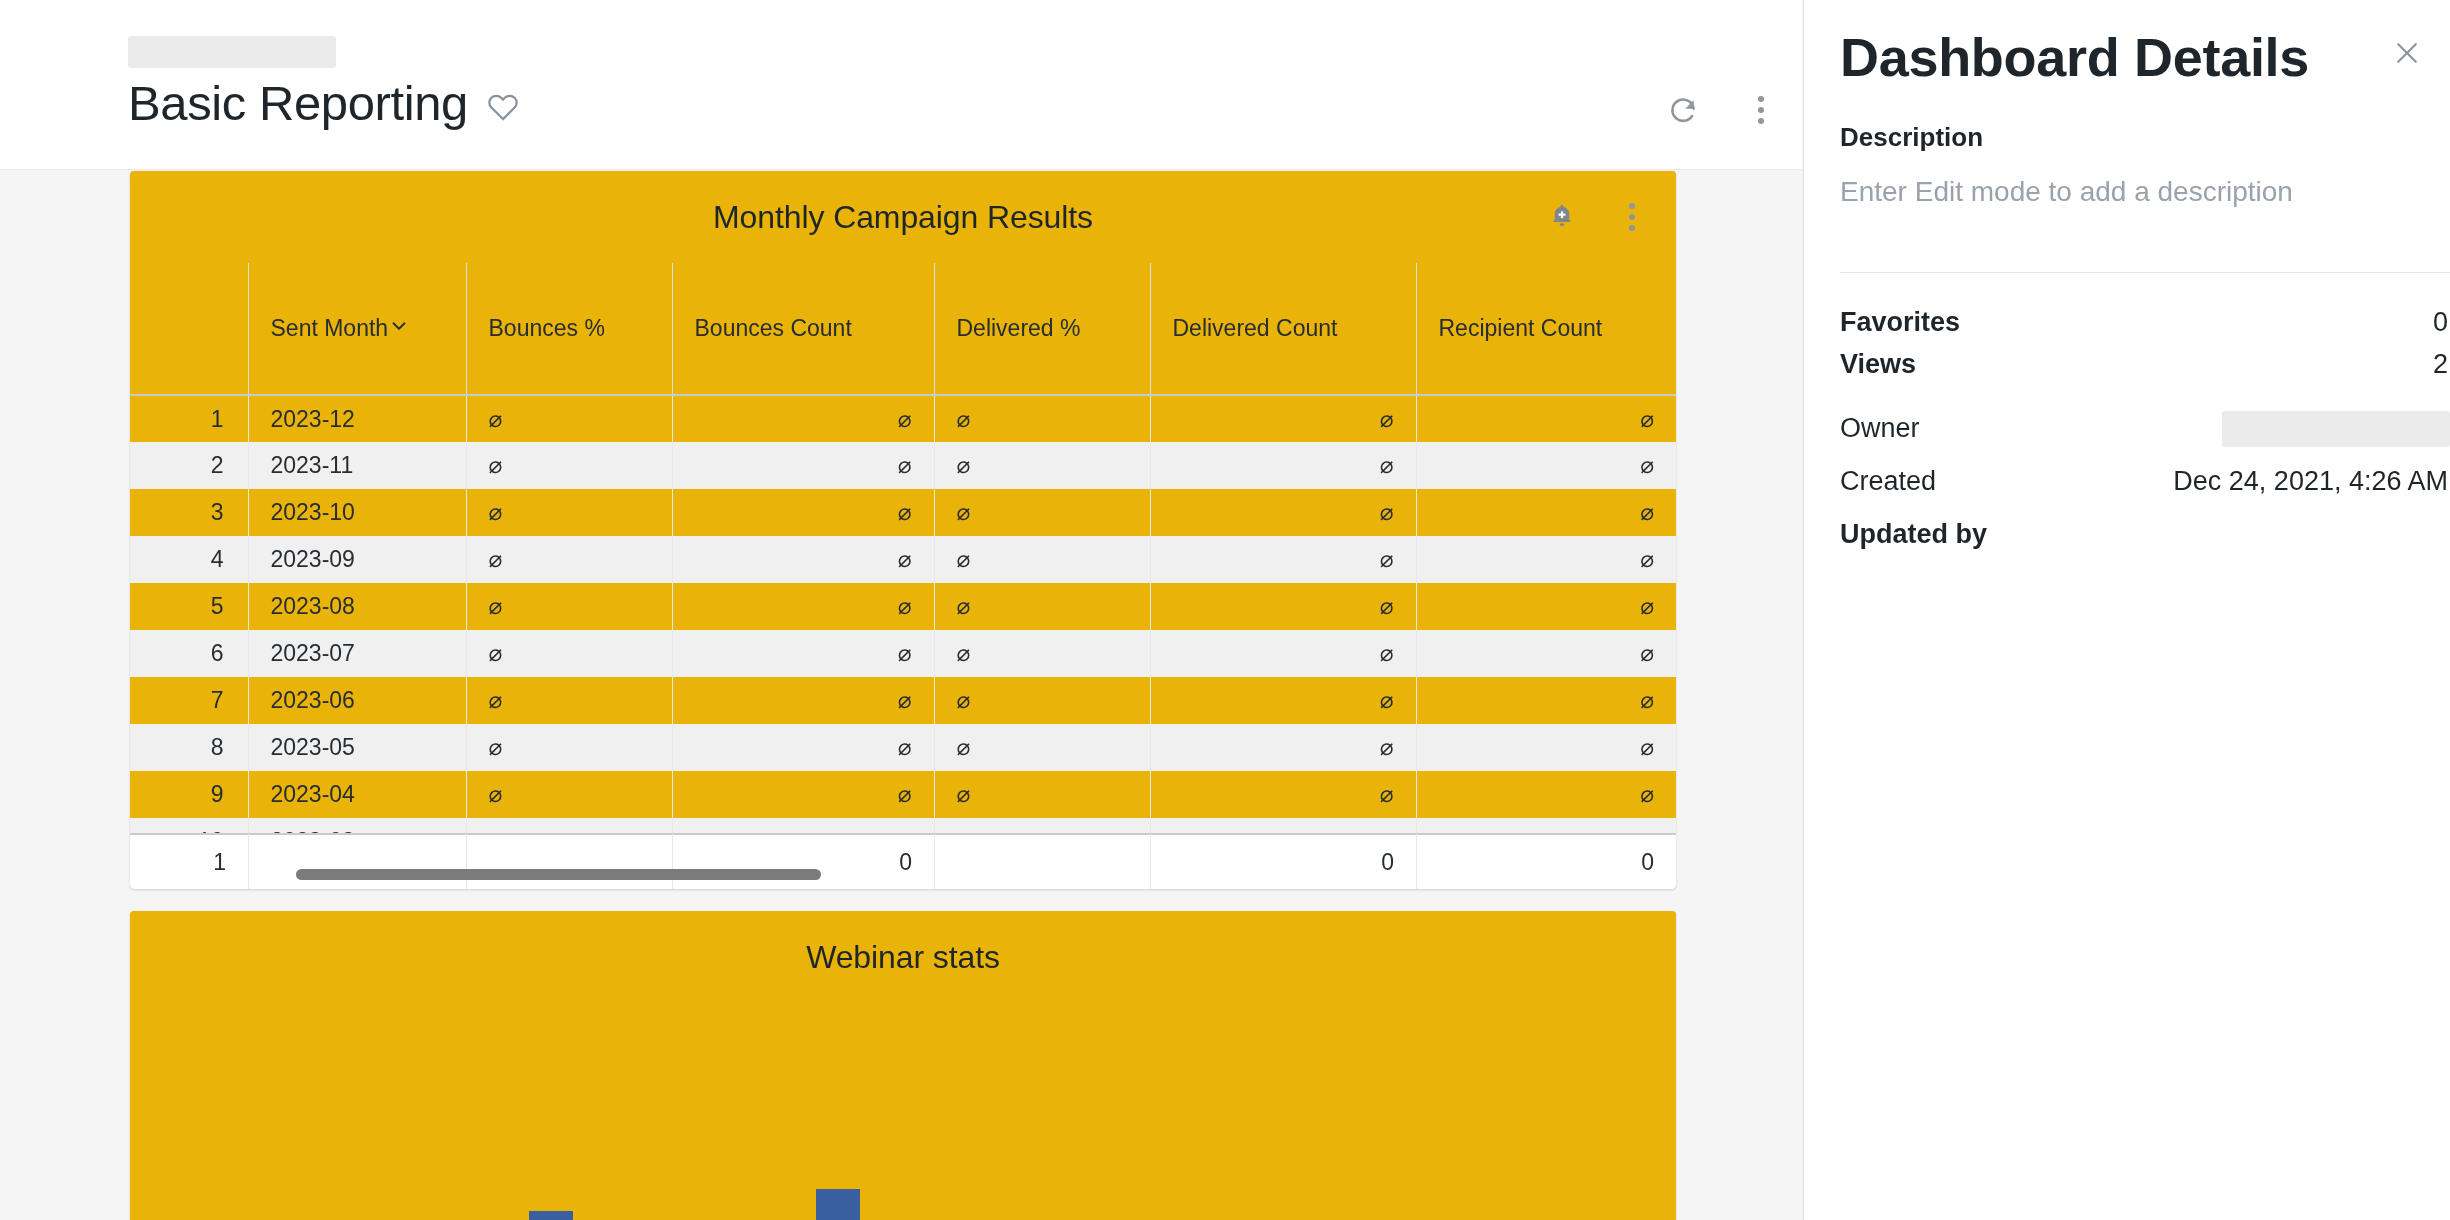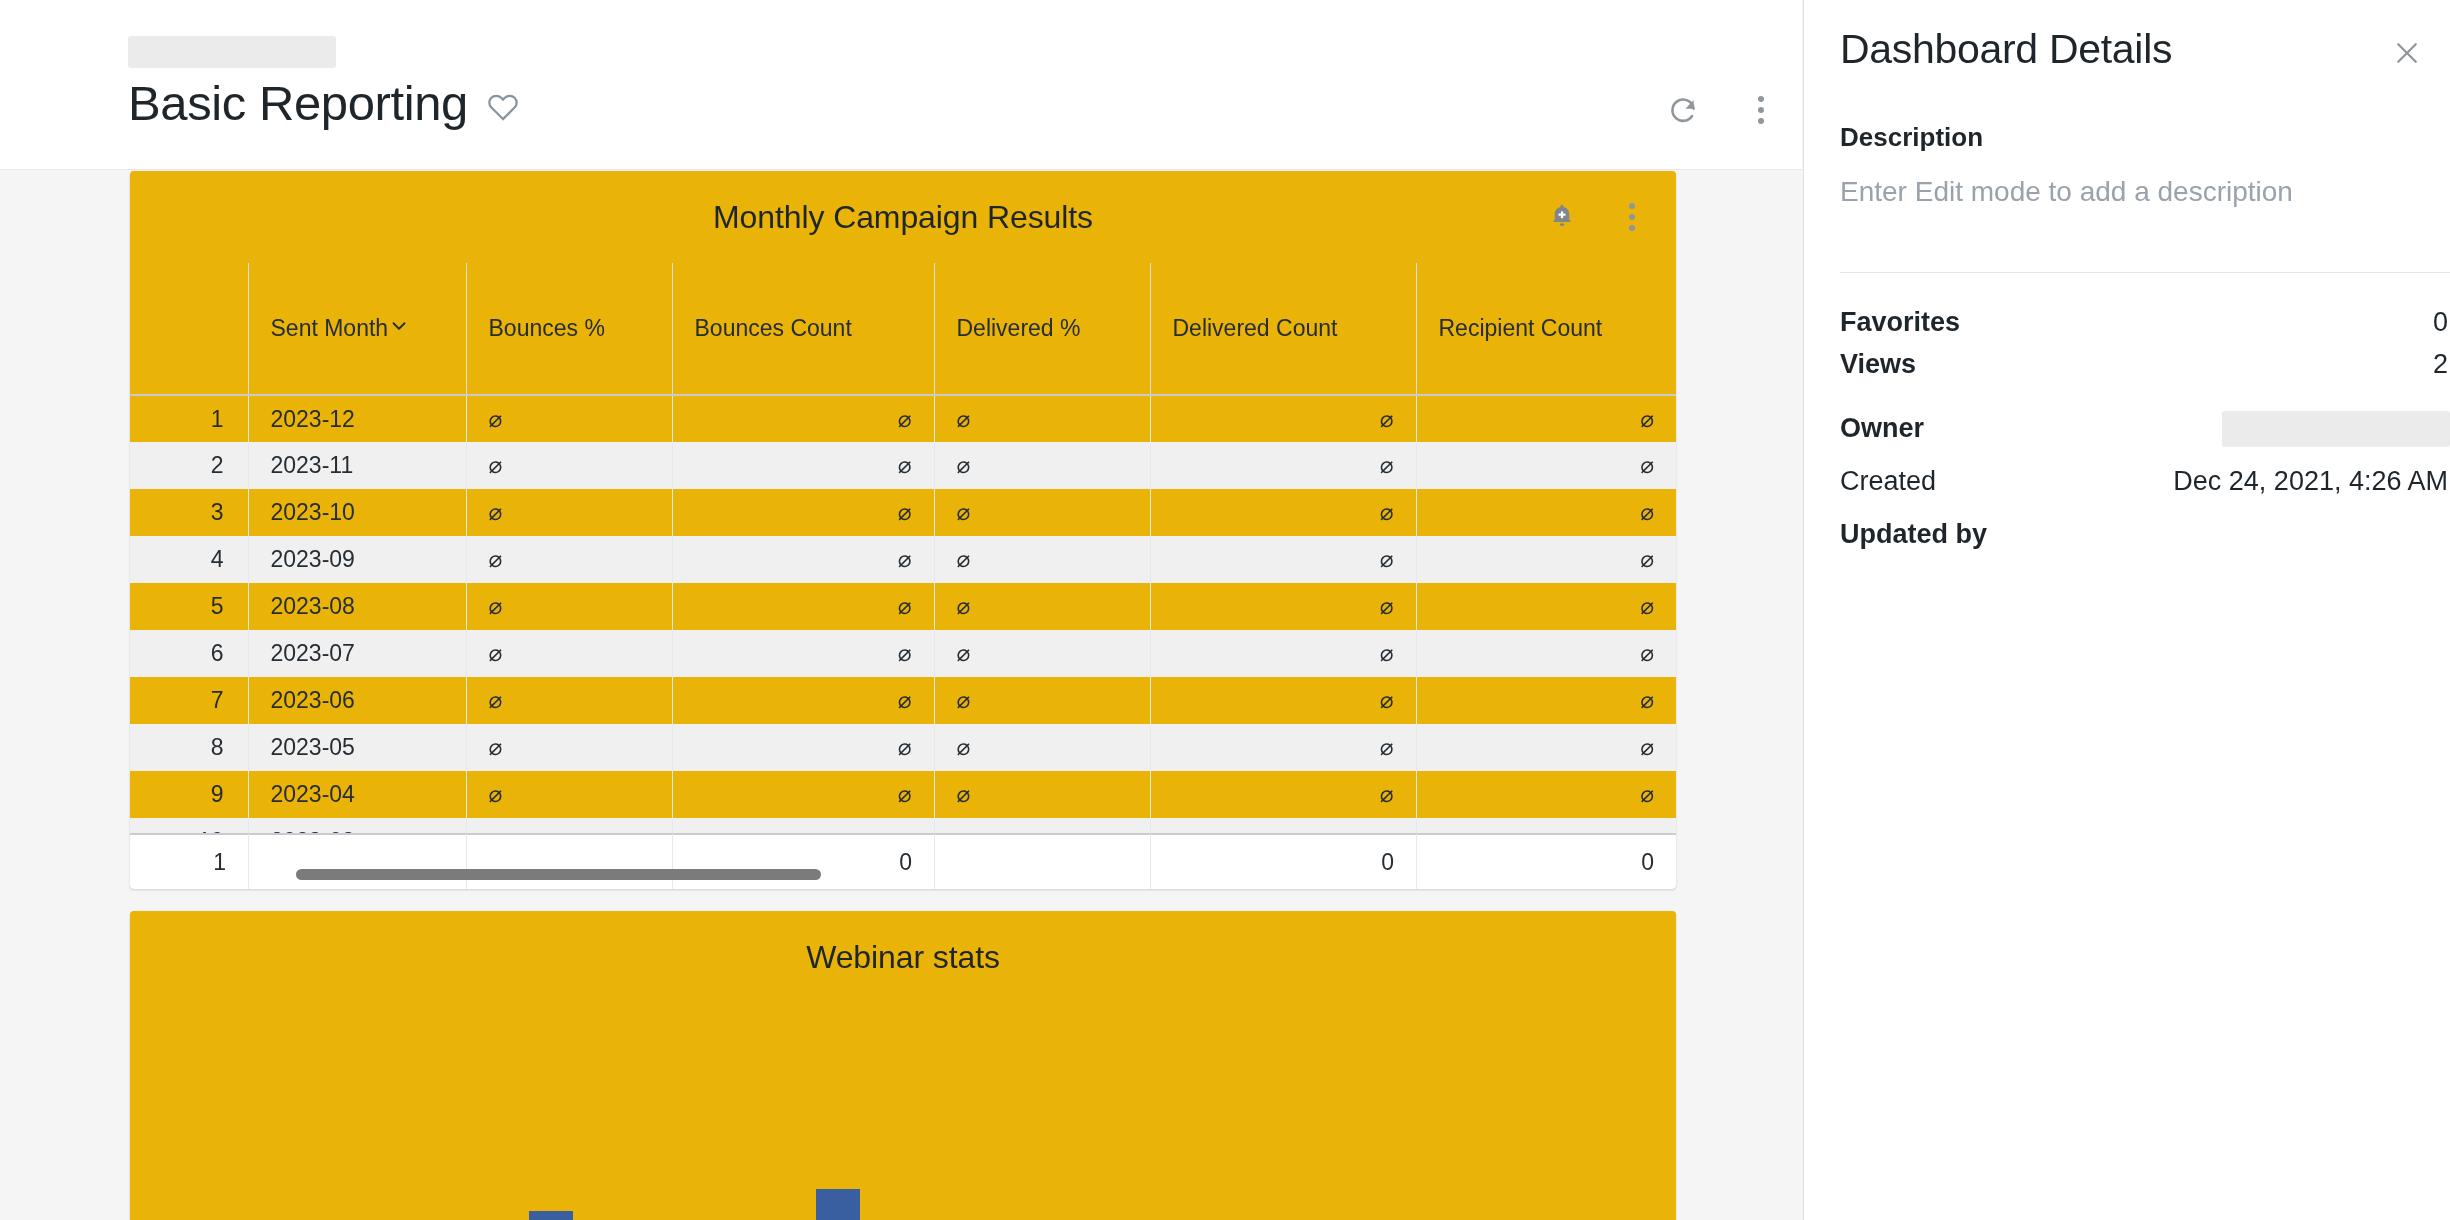--- a/index.html
+++ b/index.html
@@ -348,21 +348,21 @@
             </div>
         </div>
       </div>
 
     </div>
   </div>
 
   <div style="position:absolute;left:1803px;top:0;width:647px;height:1220px;background:#ffffff;border-left:1px solid #e0e0e0;">
 
     <div style="position:absolute;left:36px;top:26px;right:24px;display:flex;align-items:flex-start;justify-content:space-between;">
-      <div style="font-size:41px;font-weight:400;color:#1f262b;letter-spacing:-0.3px;">Dashboard Details</div>
+      <div style="font-size:54px;font-weight:700;color:#1f262b;letter-spacing:-0.3px;">Dashboard Details</div>
       <div style="width:38px;height:38px;display:flex;align-items:center;justify-content:center;cursor:pointer;margin-top:8px;">
         <svg viewBox="0 0 24 24" width="30" height="30" fill="none" stroke="#8f969c" stroke-width="1.8" stroke-linecap="round">
           <line x1="5" y1="5" x2="19" y2="19"></line>
             <line x1="19" y1="5" x2="5" y2="19"></line>
         </svg>
       </div>
     </div>
 
     <div style="position:absolute;left:36px;top:122px;font-size:26px;font-weight:700;color:#1f262b;">Description</div>
     <div style="position:absolute;left:36px;top:176px;font-size:28px;color:#9aa2ab;">Enter Edit mode to add a description</div>
@@ -372,21 +372,21 @@
     <div id="meta-list" style="position:absolute;left:36px;right:0px;top:296px;">
         <div style="display: flex; align-items: center; justify-content: space-between; height: 53px; padding-right: 0px;">
           <div style="font-size: 27px; font-weight: 700; color: rgb(31, 38, 43);">Favorites</div>
           <div style="font-size: 27px; color: rgb(31, 38, 43); text-align: right; padding-right: 2px;">0</div>
         </div>
         <div style="display: flex; align-items: flex-start; justify-content: space-between; height: 53px; padding-right: 0px;">
           <div style="font-size: 27px; font-weight: 700; color: rgb(31, 38, 43);">Views</div>
           <div style="font-size: 27px; color: rgb(31, 38, 43); text-align: right; padding-right: 2px;">2</div>
         </div>
         <div style="display: flex; align-items: center; justify-content: space-between; height: 53px; padding-right: 0px;">
-          <div style="font-size: 27px; font-weight: 700; color: rgb(31, 38, 43);">Owner</div>
+          <div style="font-size: 27px; font-weight: 400; color: rgb(31, 38, 43);">Owner</div>
           <div style="width: 228px; height: 36px; background: rgb(235, 235, 235); border-radius: 3px;"></div>
         </div>
         <div style="display: flex; align-items: center; justify-content: space-between; height: 53px; padding-right: 0px;">
           <div style="font-size: 27px; font-weight: 400; color: rgb(31, 38, 43);">Created</div>
           <div style="font-size: 27px; color: rgb(31, 38, 43); text-align: right; padding-right: 2px;">Dec 24, 2021, 4:26 AM</div>
         </div>
         <div style="display: flex; align-items: center; justify-content: space-between; height: 53px; padding-right: 0px;">
           <div style="font-size: 27px; font-weight: 700; color: rgb(31, 38, 43);">Updated by</div>
           <div style="font-size: 27px; color: rgb(31, 38, 43); text-align: right; padding-right: 2px;"></div>
         </div>

